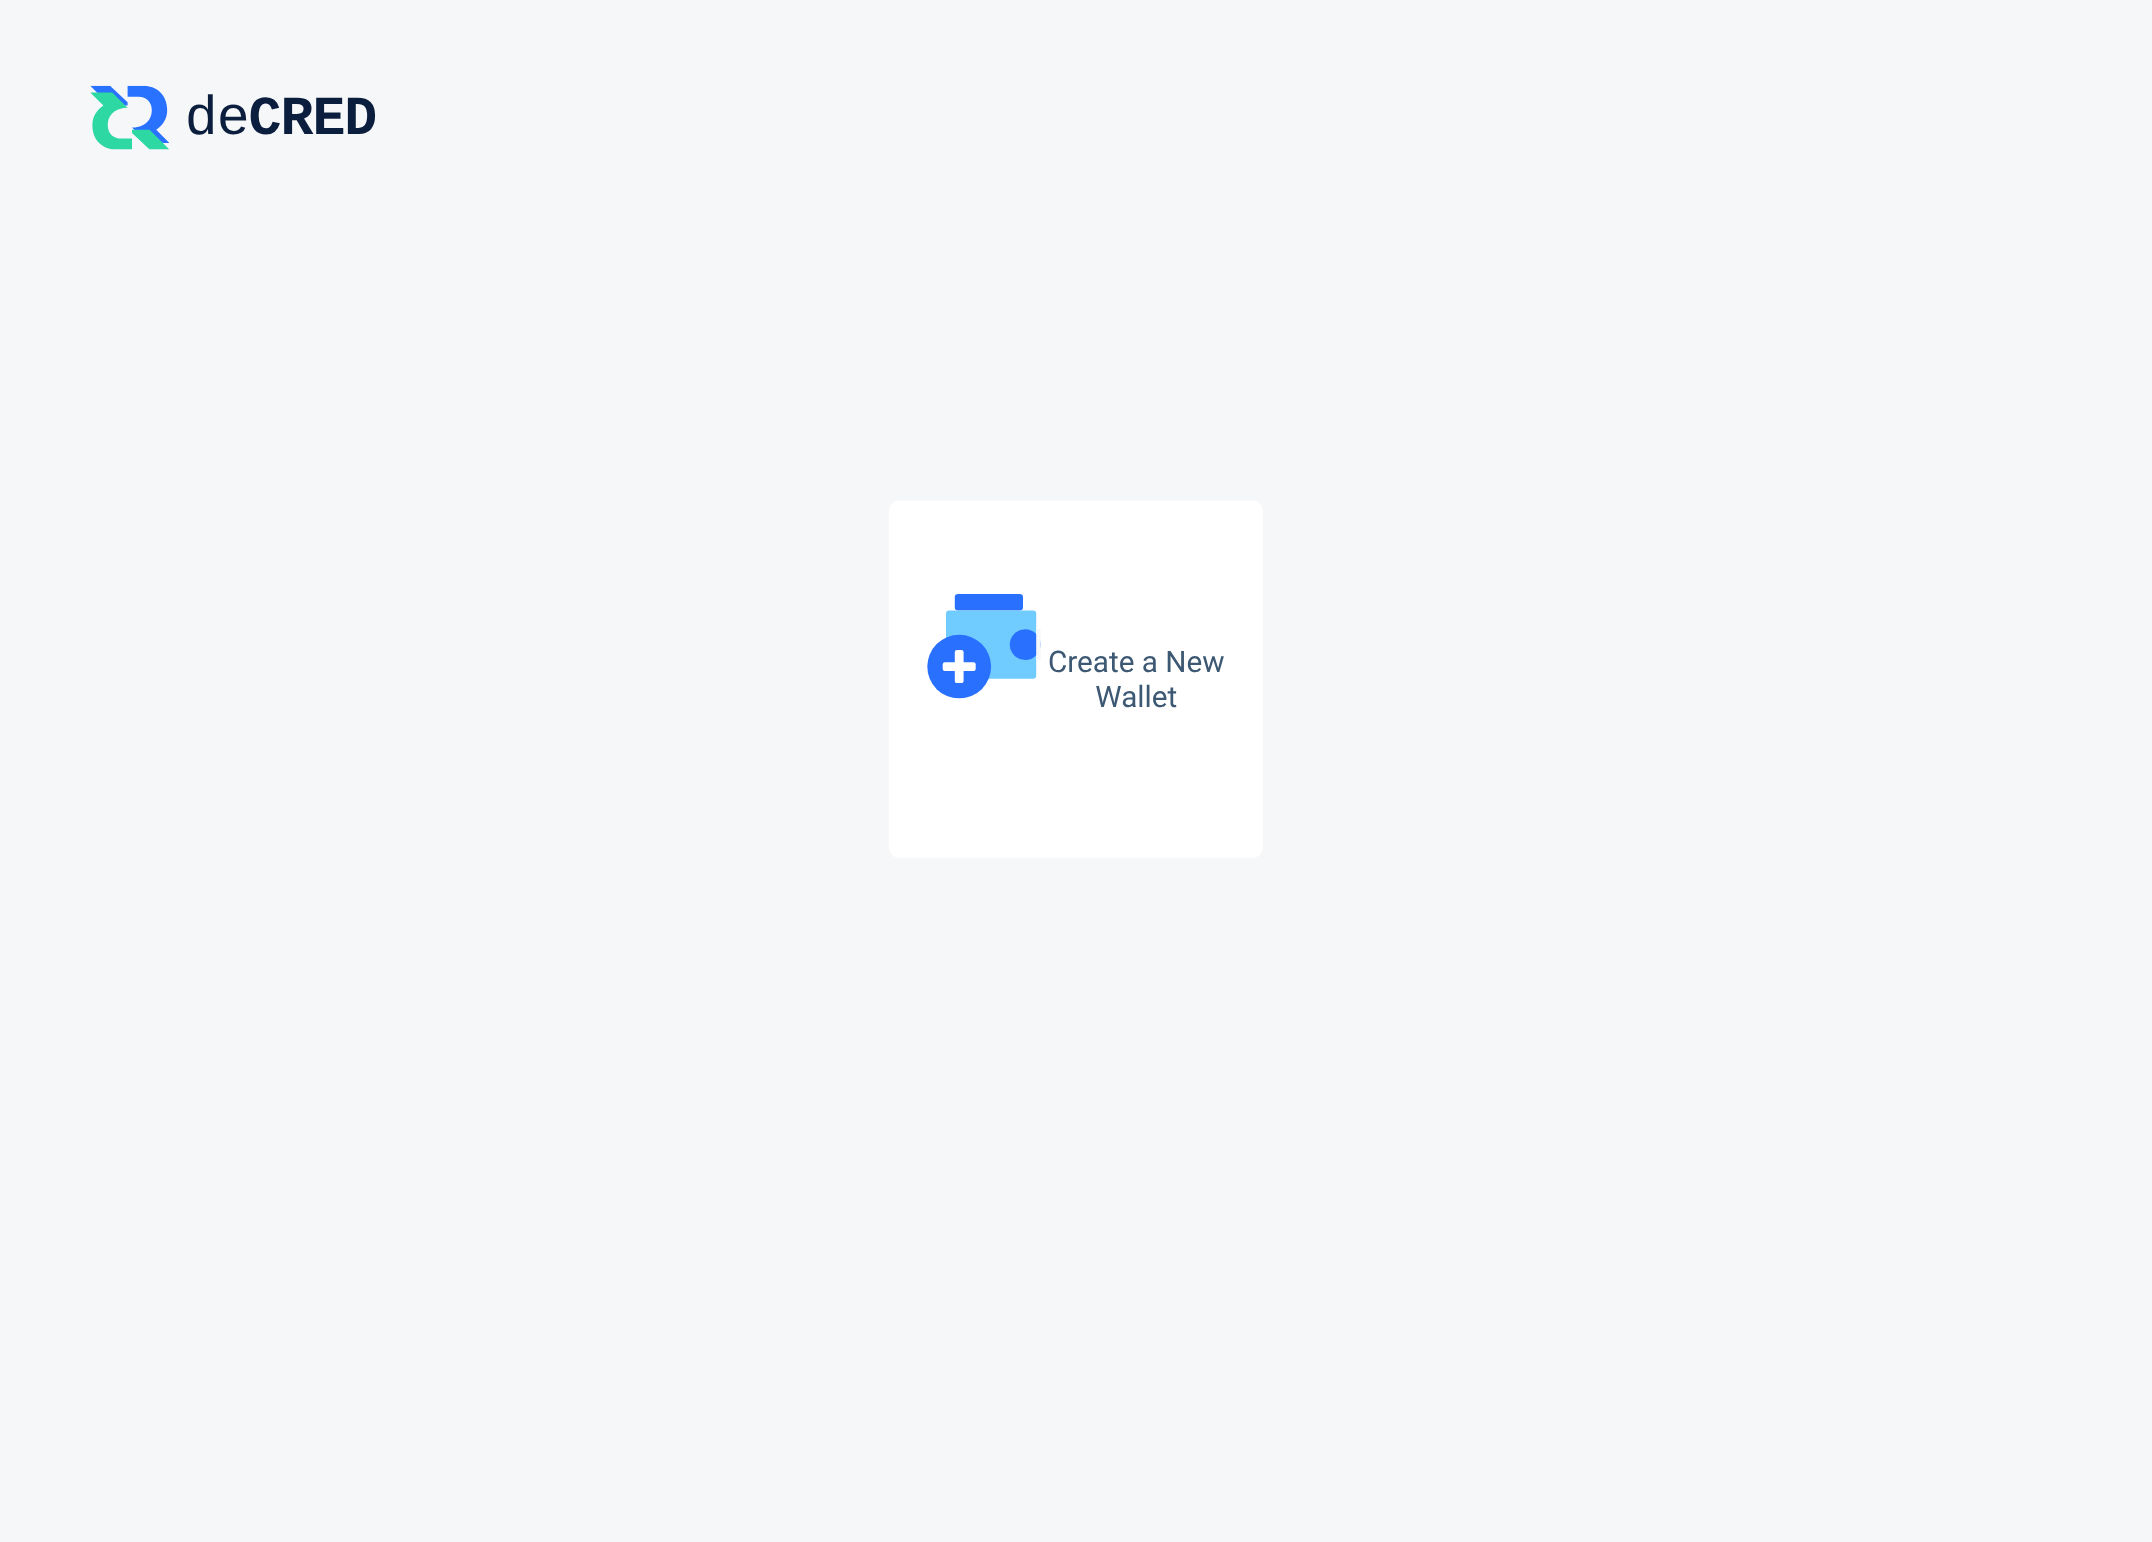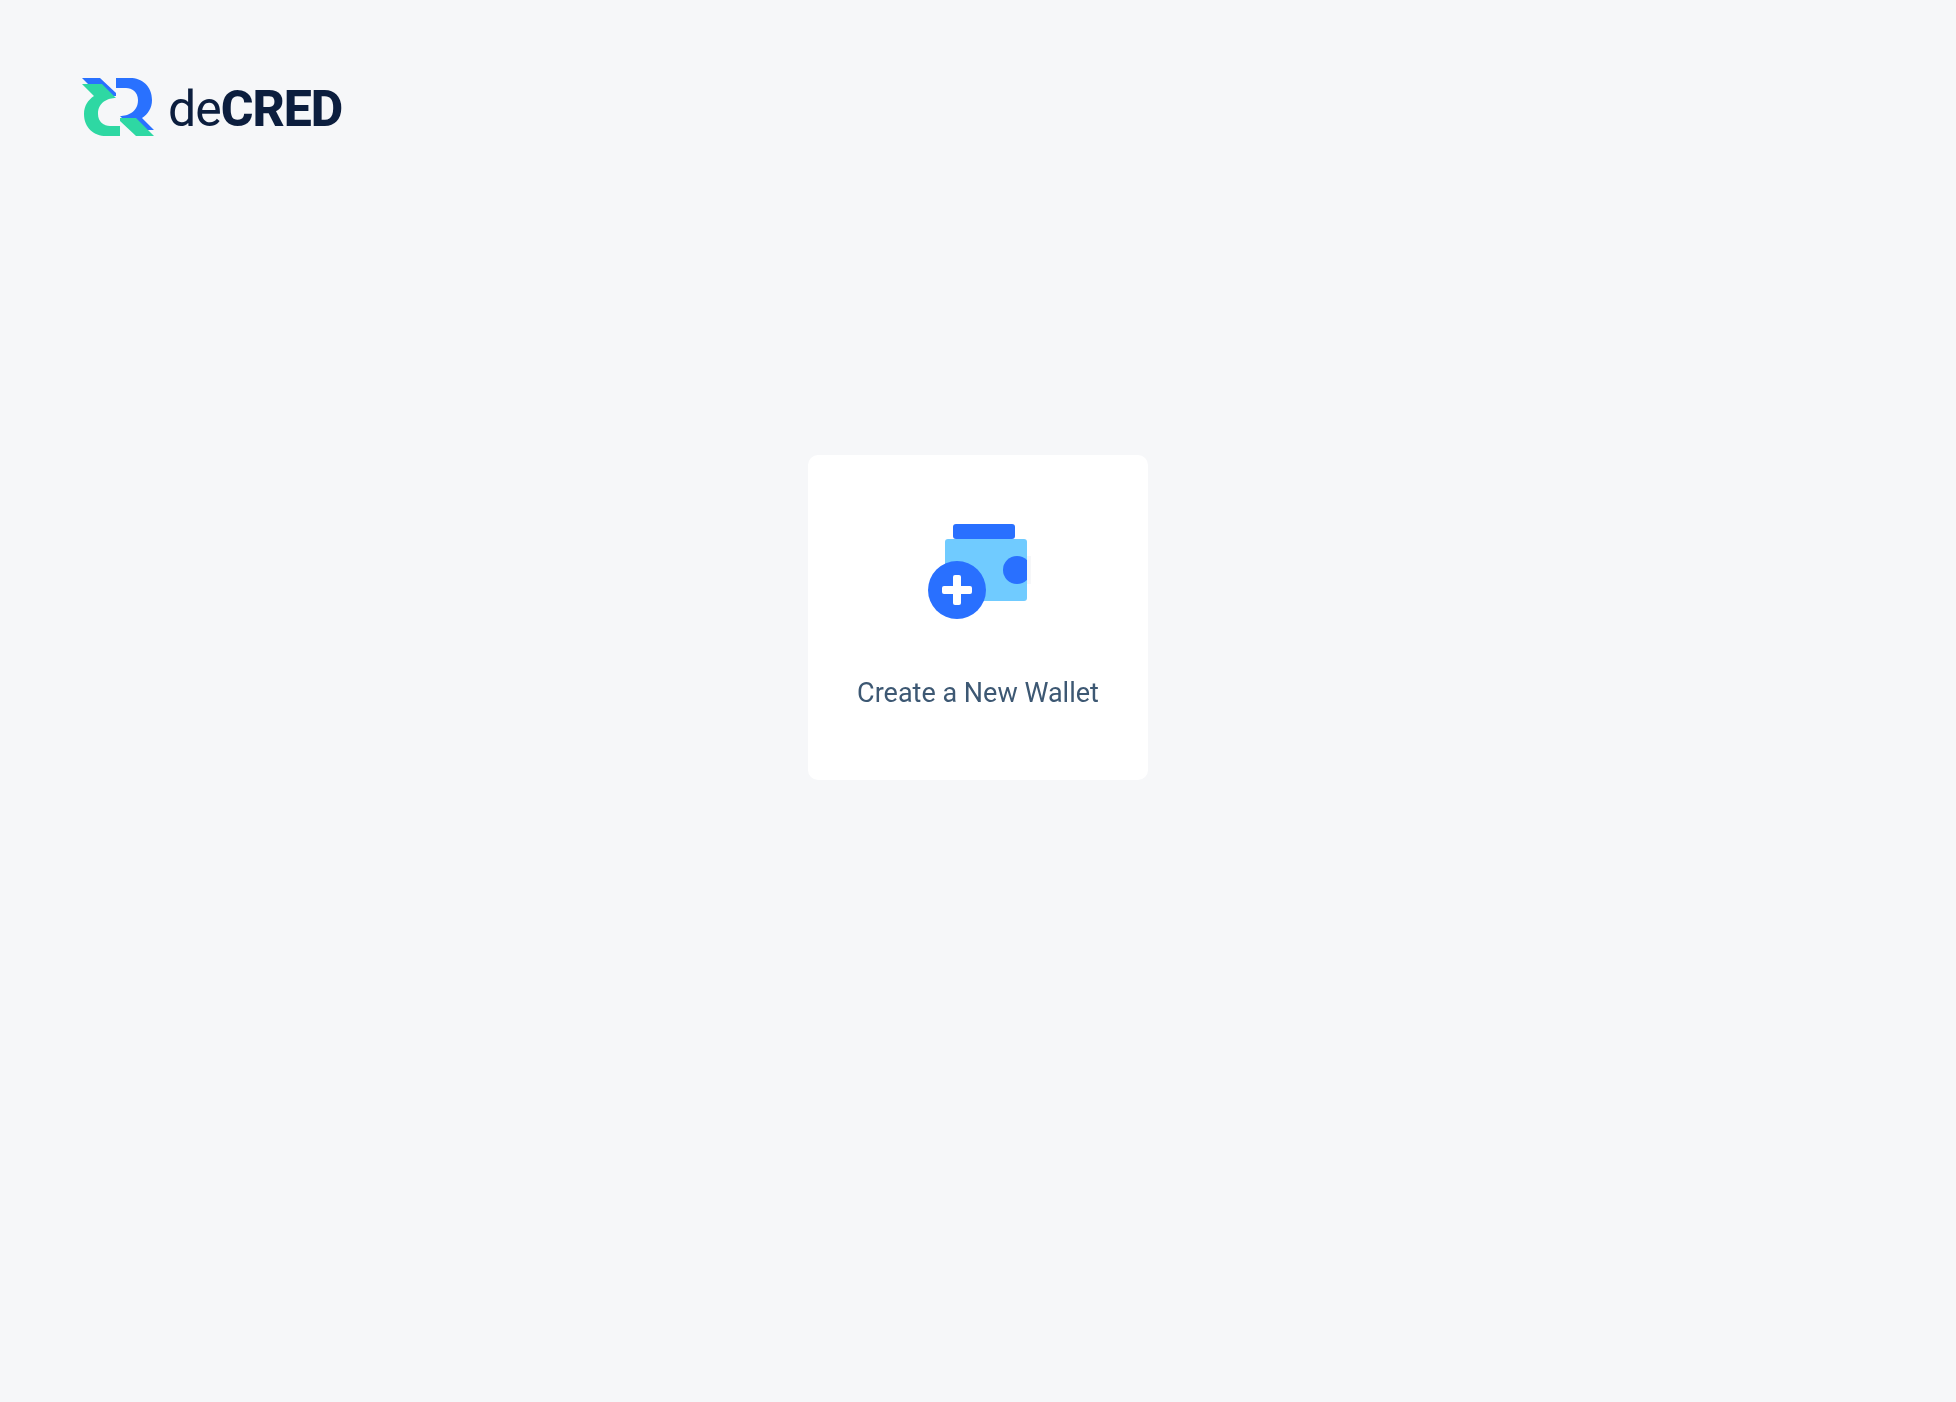--- a/index.html
+++ b/index.html
@@ -15,20 +15,21 @@
       position: relative;
       overflow: hidden;
     }
     .logo-container {
       position: absolute;
       top: 78px;
       left: 82px;
       display: flex;
       align-items: center;
       gap: 14px;
+      font-family: Liberation Mono, monospace;
     }
     .logo-mark {
       width: 72px;
       height: 58px;
     }
     .logo-text {
       font-size: 50px;
       font-weight: 400;
       color: #0c1e3e;
       letter-spacing: -1px;
@@ -43,21 +44,21 @@
       transform: translateX(-50%);
       display: flex;
       gap: 40px;
     }
     .card {
       width: 340px;
       height: 325px;
       background-color: #ffffff;
       border-radius: 10px;
       display: flex;
-      flex-direction: column;
+      flex-direction: row;
       align-items: center;
       justify-content: center;
       cursor: pointer;
       padding: 30px;
     }
     .card-icon {
       width: 110px;
       height: 90px;
       margin-bottom: 60px;
       display: flex;

